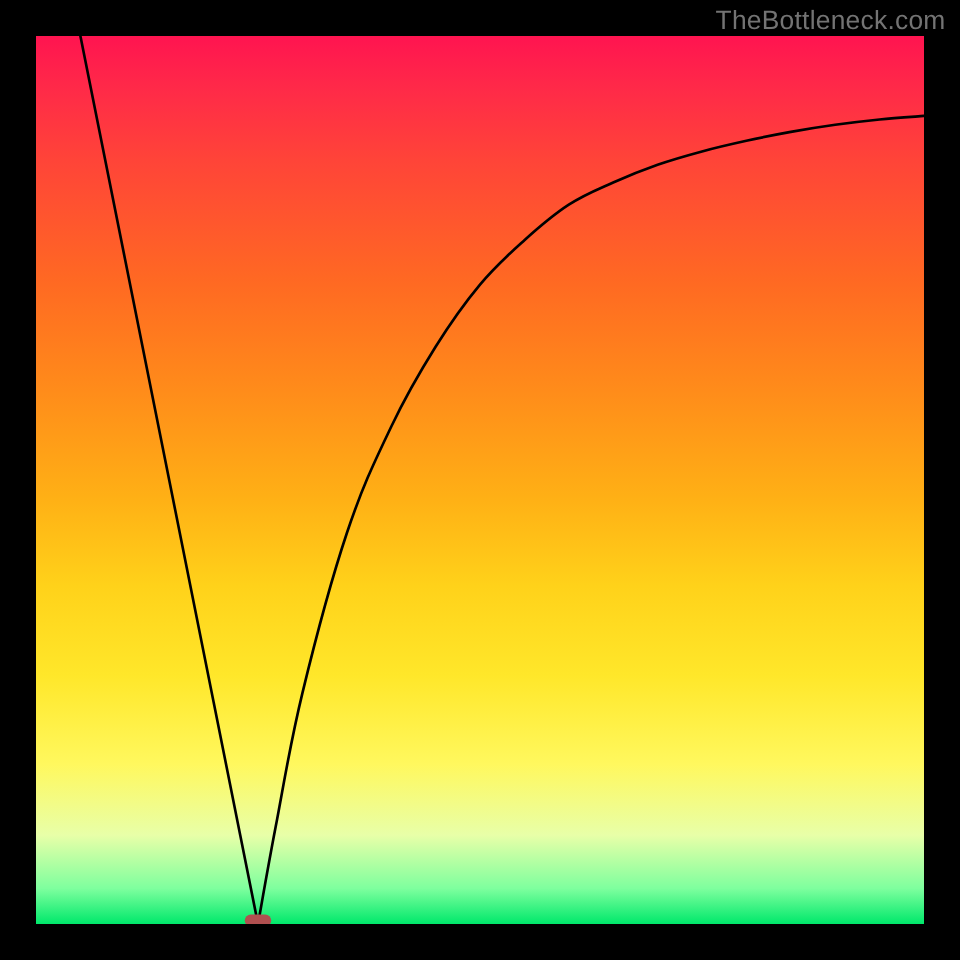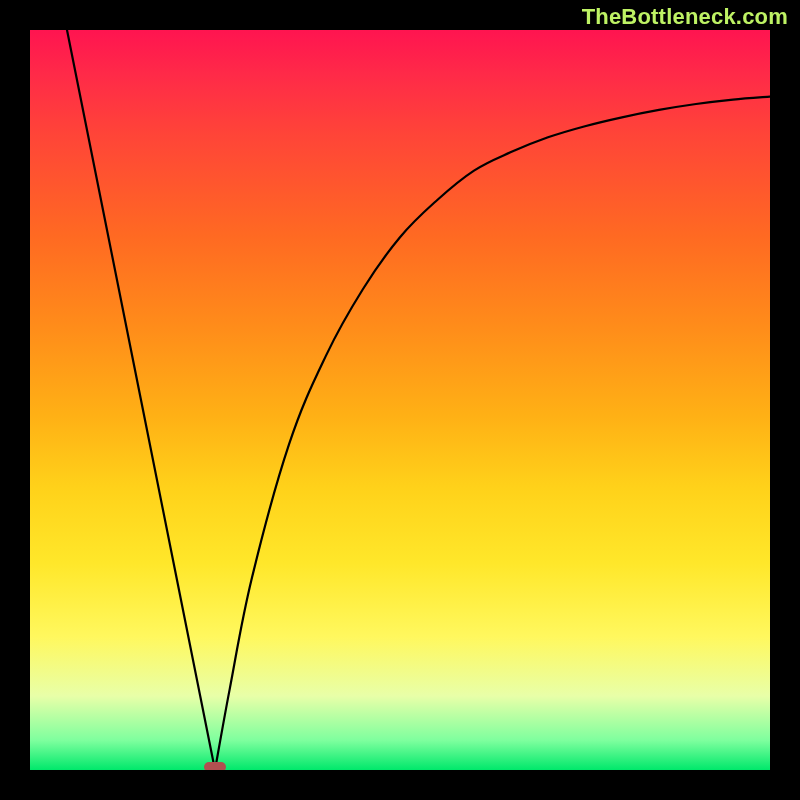--- a/index.html
+++ b/index.html
@@ -55,23 +55,23 @@
     stroke-linejoin: round;
   }
   .marker {
     fill: #b05050;
     stroke: none;
   }
   .watermark {
     position: absolute;
     top: 4px;
     right: 12px;
-    color: #bef264;
+    color: #737373;
     font-size: 22px;
-    font-weight: 700;
+    font-weight: 400;
     letter-spacing: 0.2px;
   }
 </style>
 </head>
 <body>
 
 <div class="frame">
 
   <div class="plot">
     <svg class="svg-layer" viewBox="0 0 740 740" preserveAspectRatio="none">

